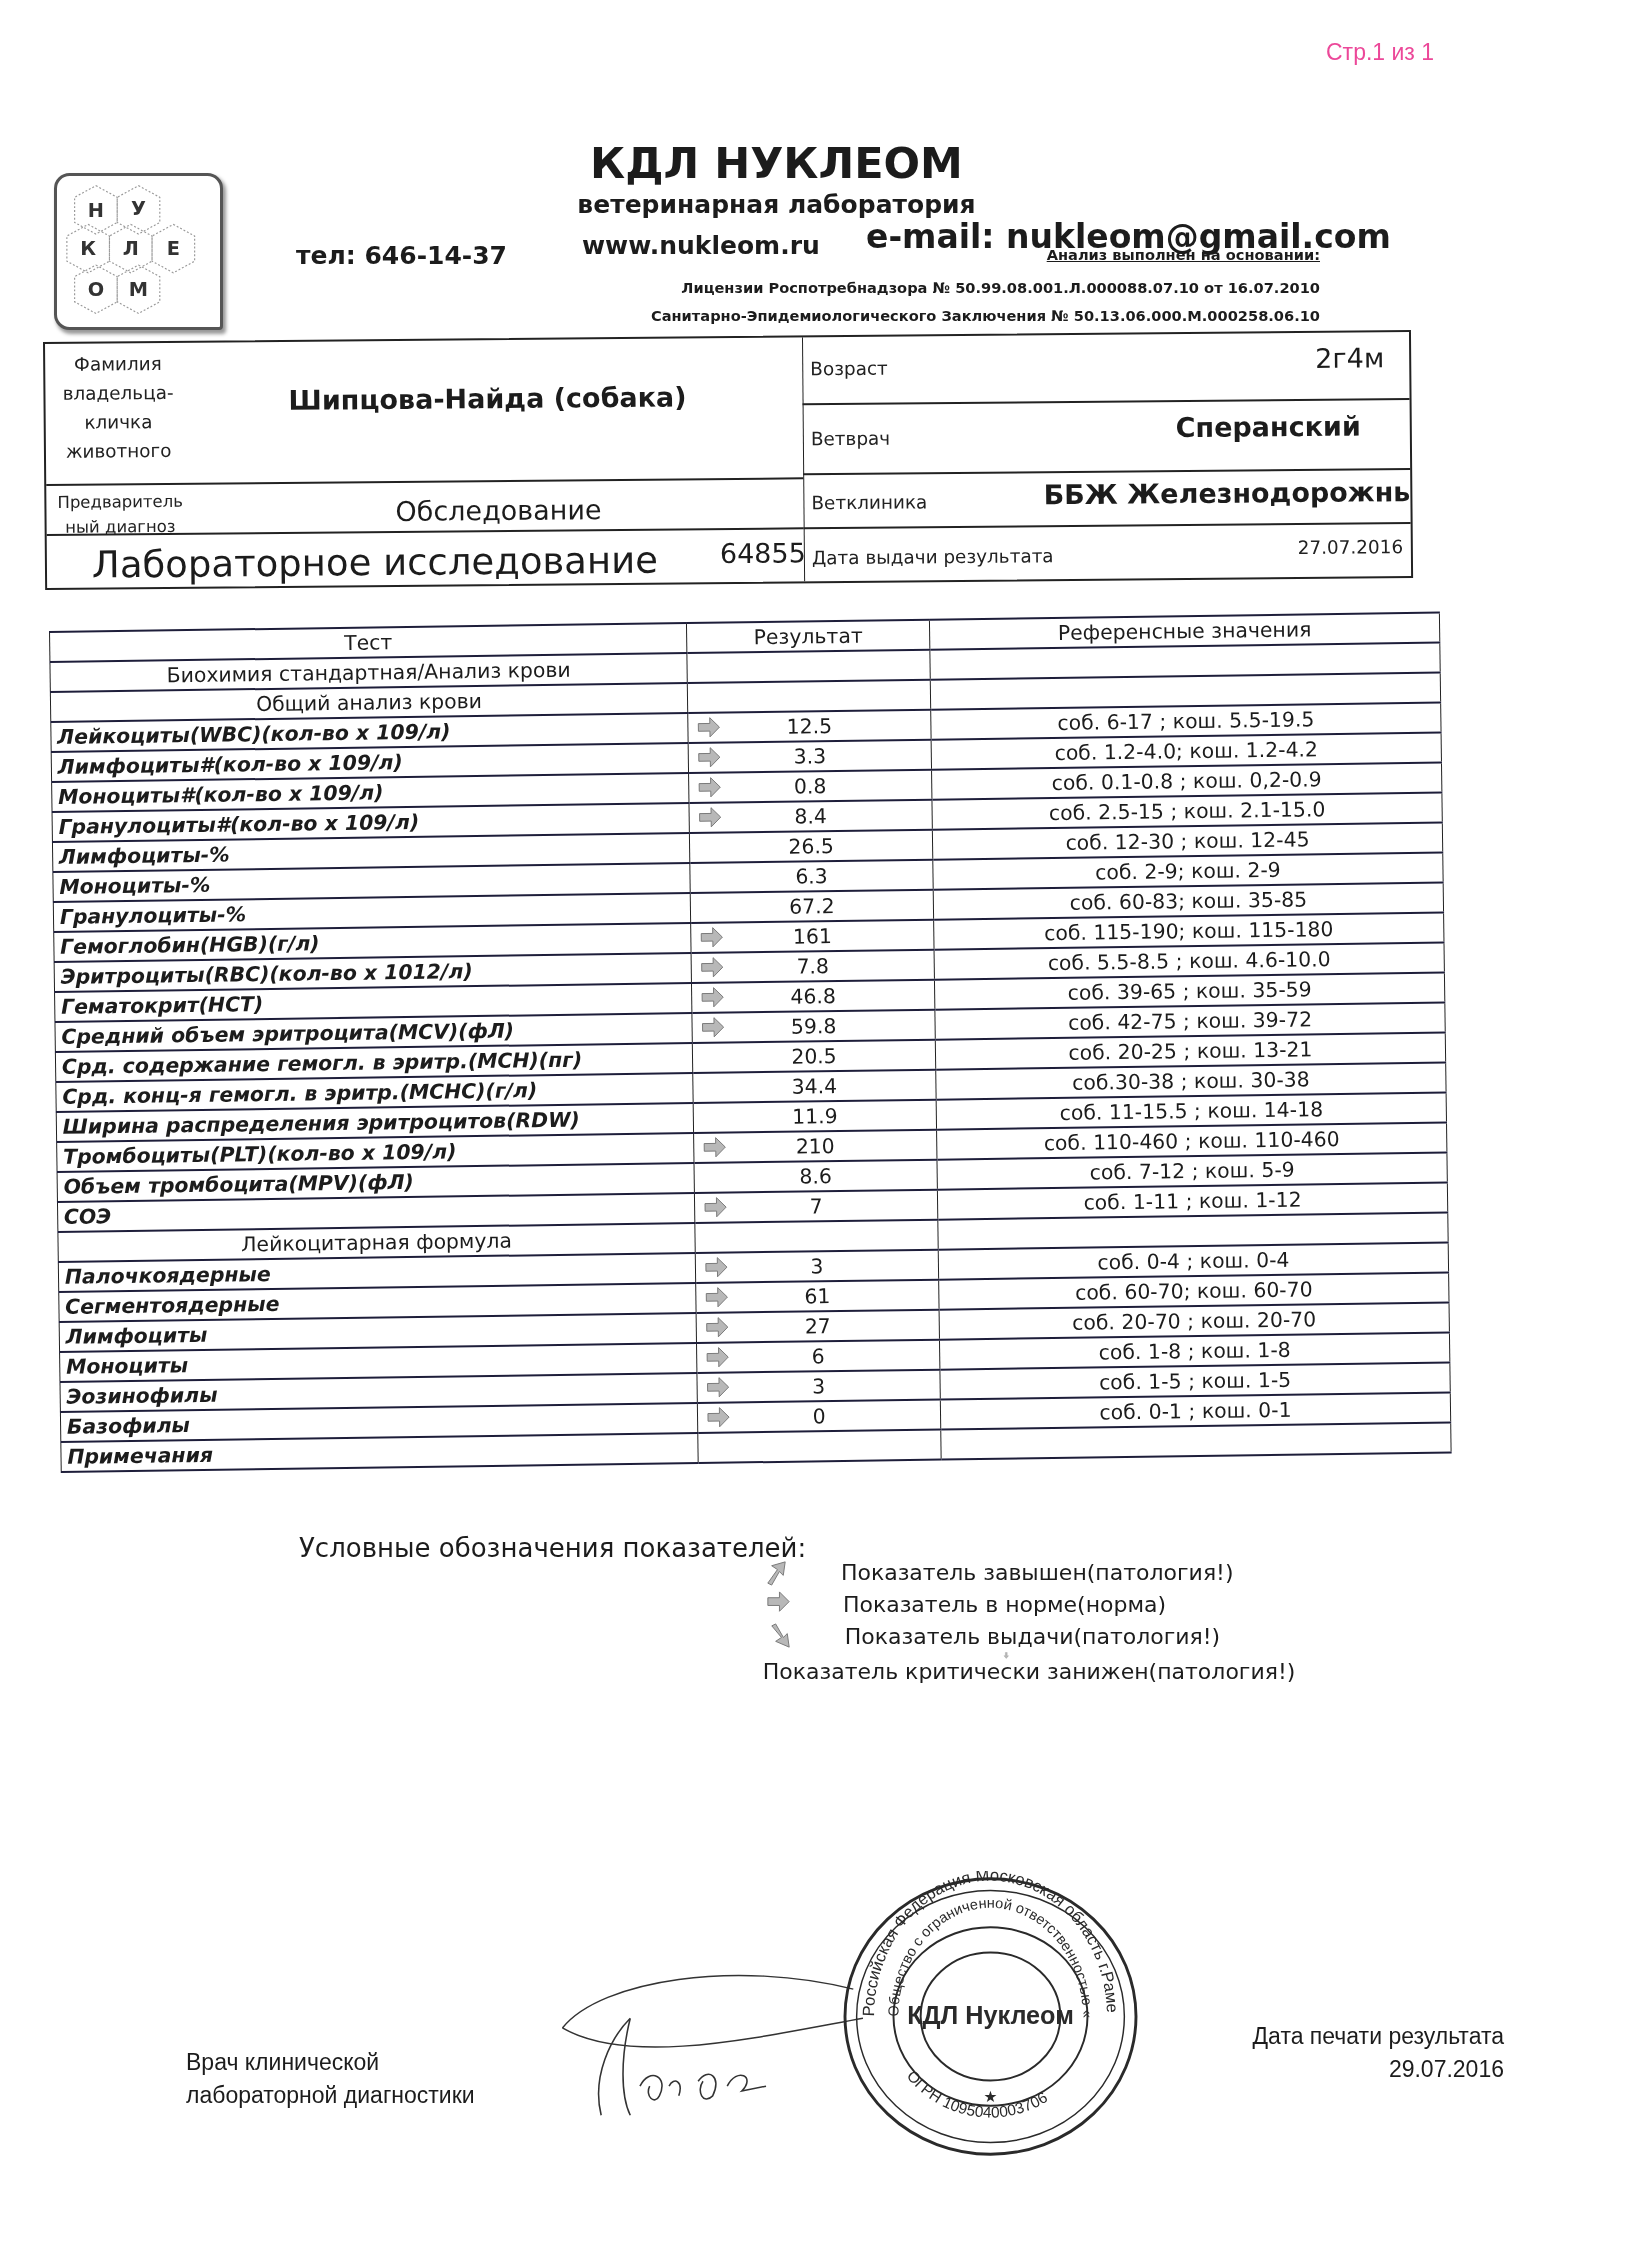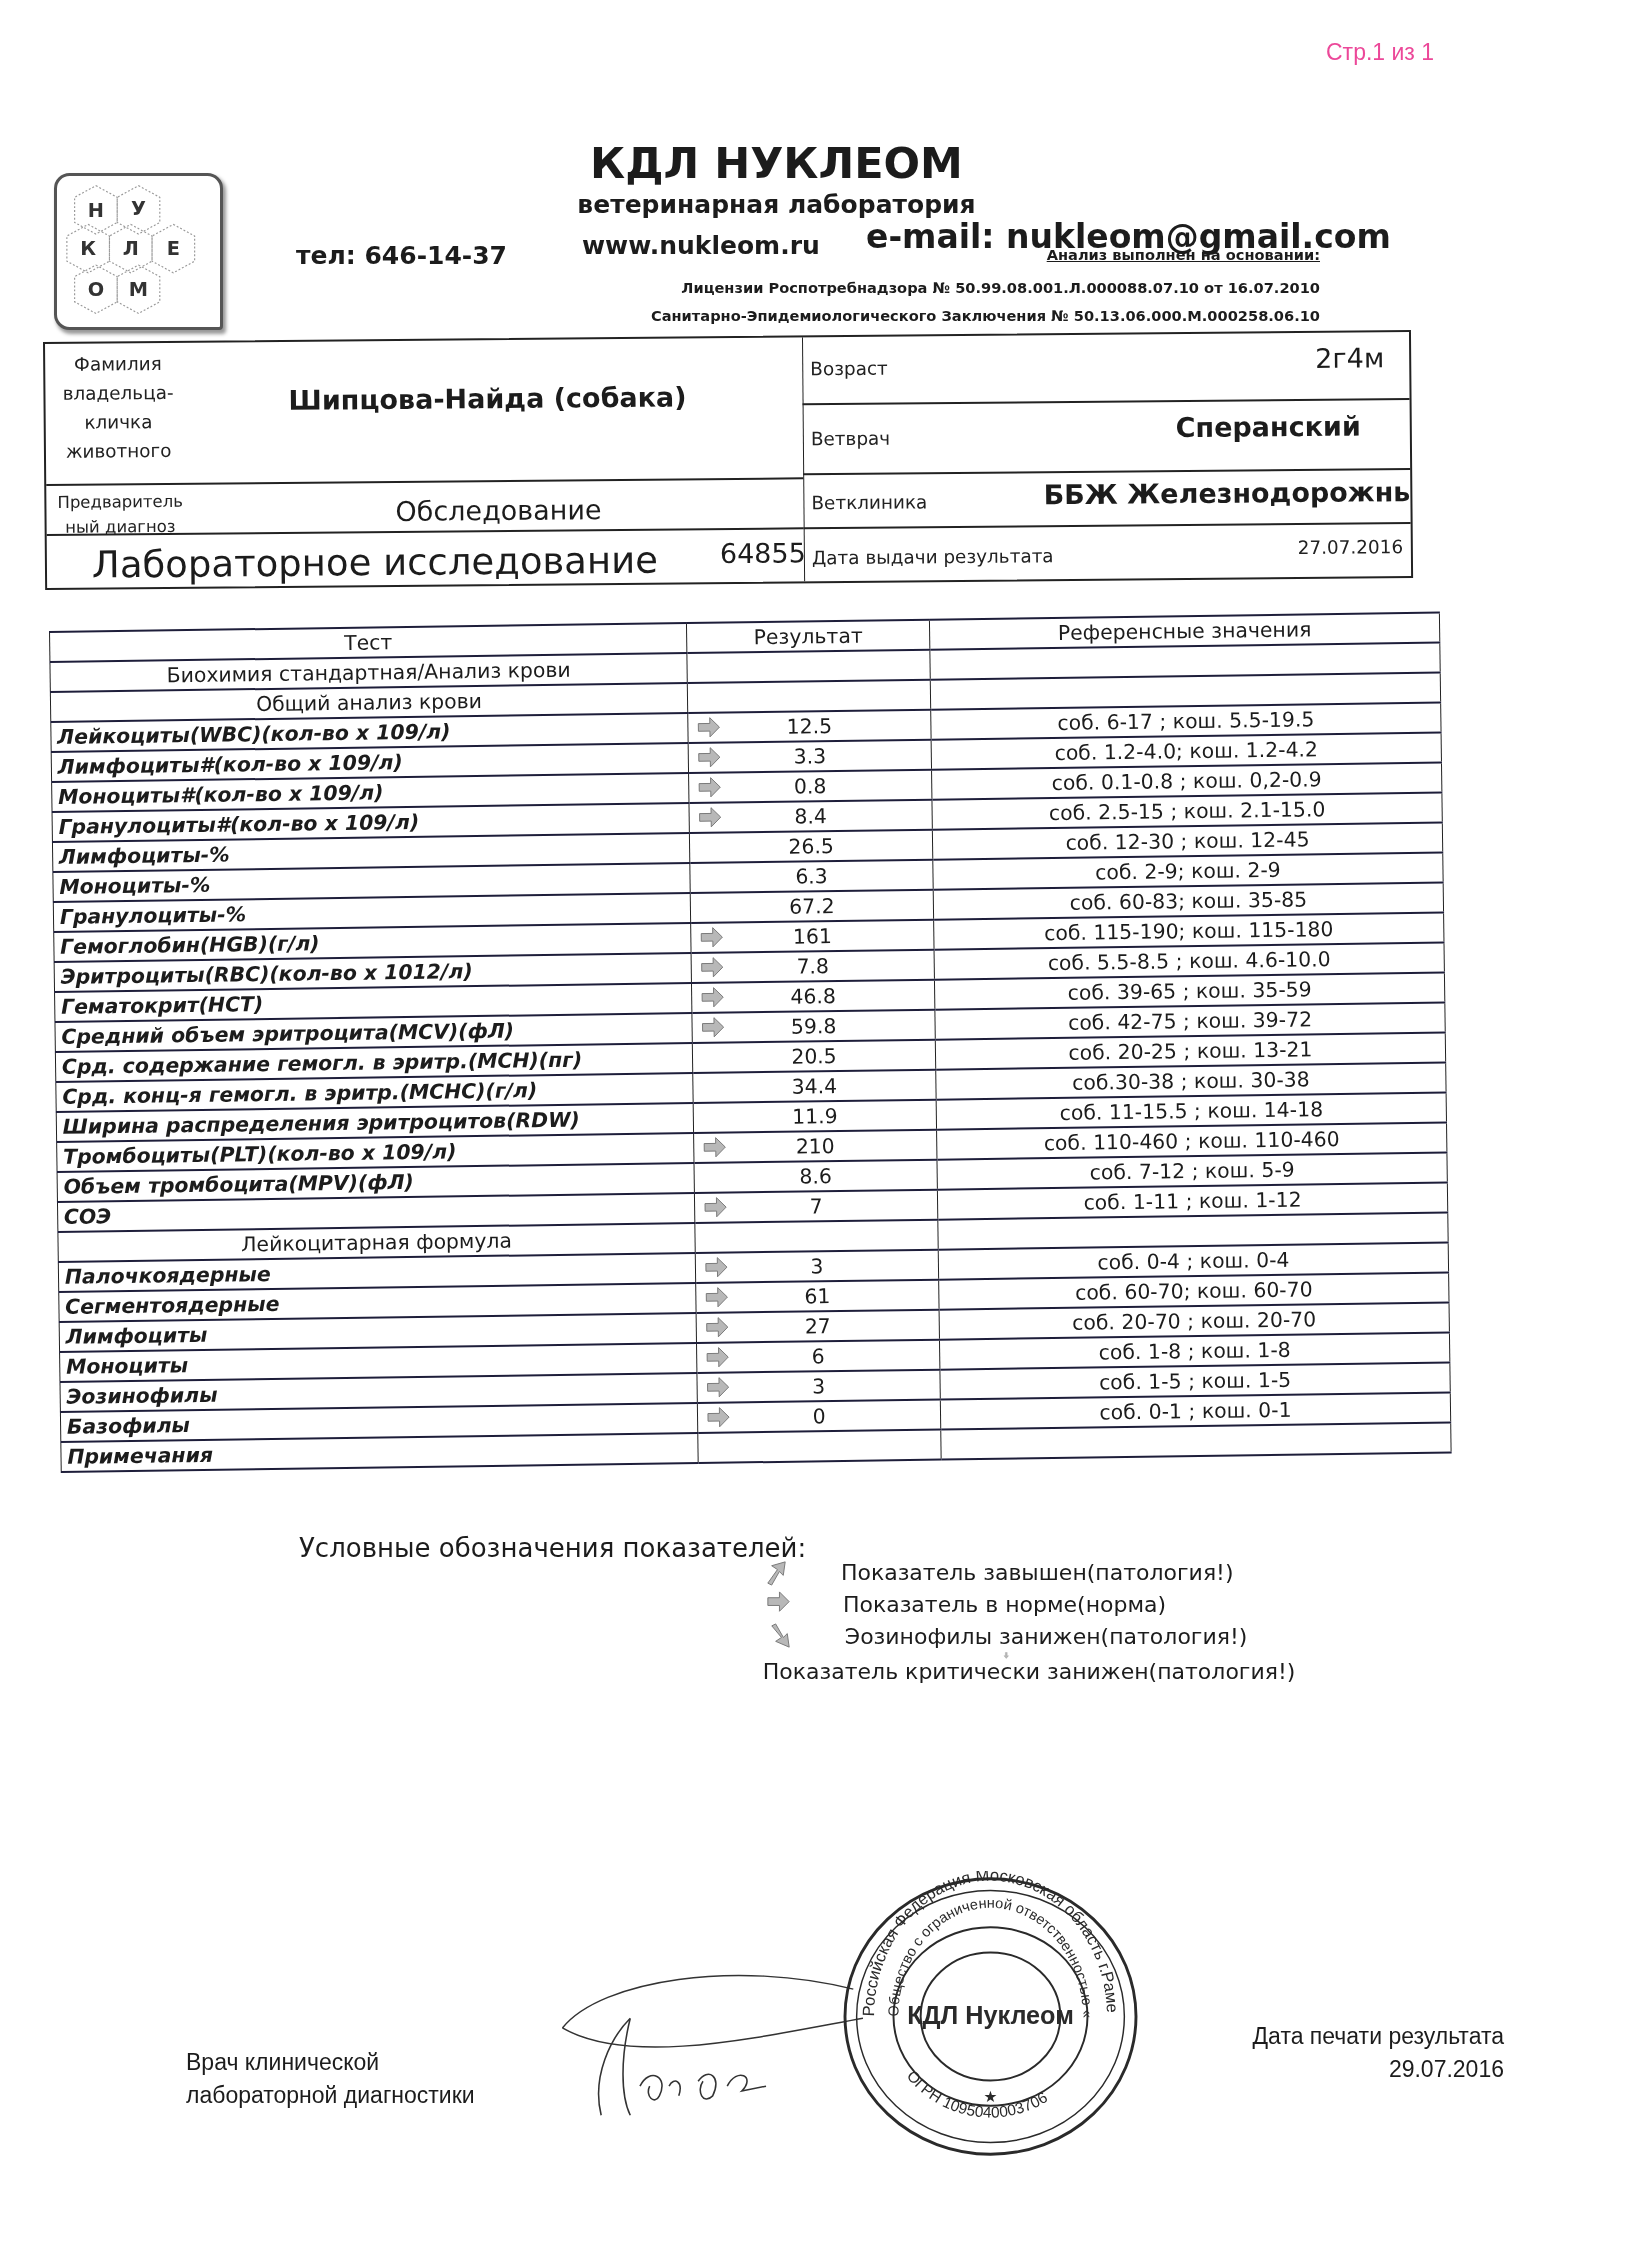--- a/index.html
+++ b/index.html
@@ -322,21 +322,21 @@
     <div class="legend-item" style="margin-left: 3.9px;">
       <svg class="lico" viewBox="0 0 26 30">
         <path d="M2,8 L14,8 L14,2 L24,12 L14,22 L14,16 L2,16 Z" fill="#b8b8b8" stroke="#777" stroke-width="1"></path>
       </svg>
       <span>Показатель в норме(норма)</span>
     </div>
     <div class="legend-item" style="margin-left: 5.8px;">
       <svg class="lico" viewBox="0 0 26 30">
         <path d="M4,4 L14,16 L8,20 L22,26 L20,12 L16,16 L8,2 Z" fill="#b8b8b8" stroke="#777" stroke-width="1"></path>
       </svg>
-      <span>Эозинофилы занижен(патология!)</span>
+      <span>Показатель выдачи(патология!)</span>
     </div>
     <div class="legend-item" style="margin-left: 7.8px; flex-direction: column;">
       <svg class="lico" viewBox="0 0 26 30">
         <path d="M8,2 L8,16 L2,16 L12,28 L22,16 L16,16 L16,2 Z" fill="#b8b8b8" stroke="#777" stroke-width="1"></path>
       </svg>
       <span>Показатель критически занижен(патология!)</span>
     </div>
   </div>
 
 <svg class="abs signature" viewBox="0 0 330 170">

